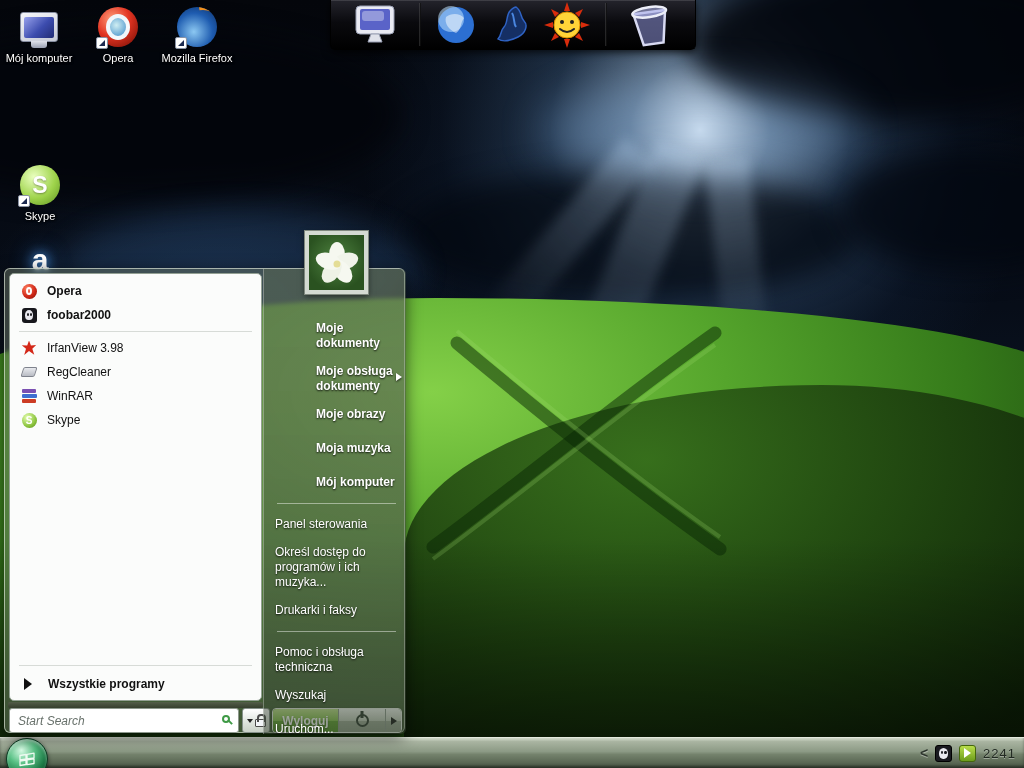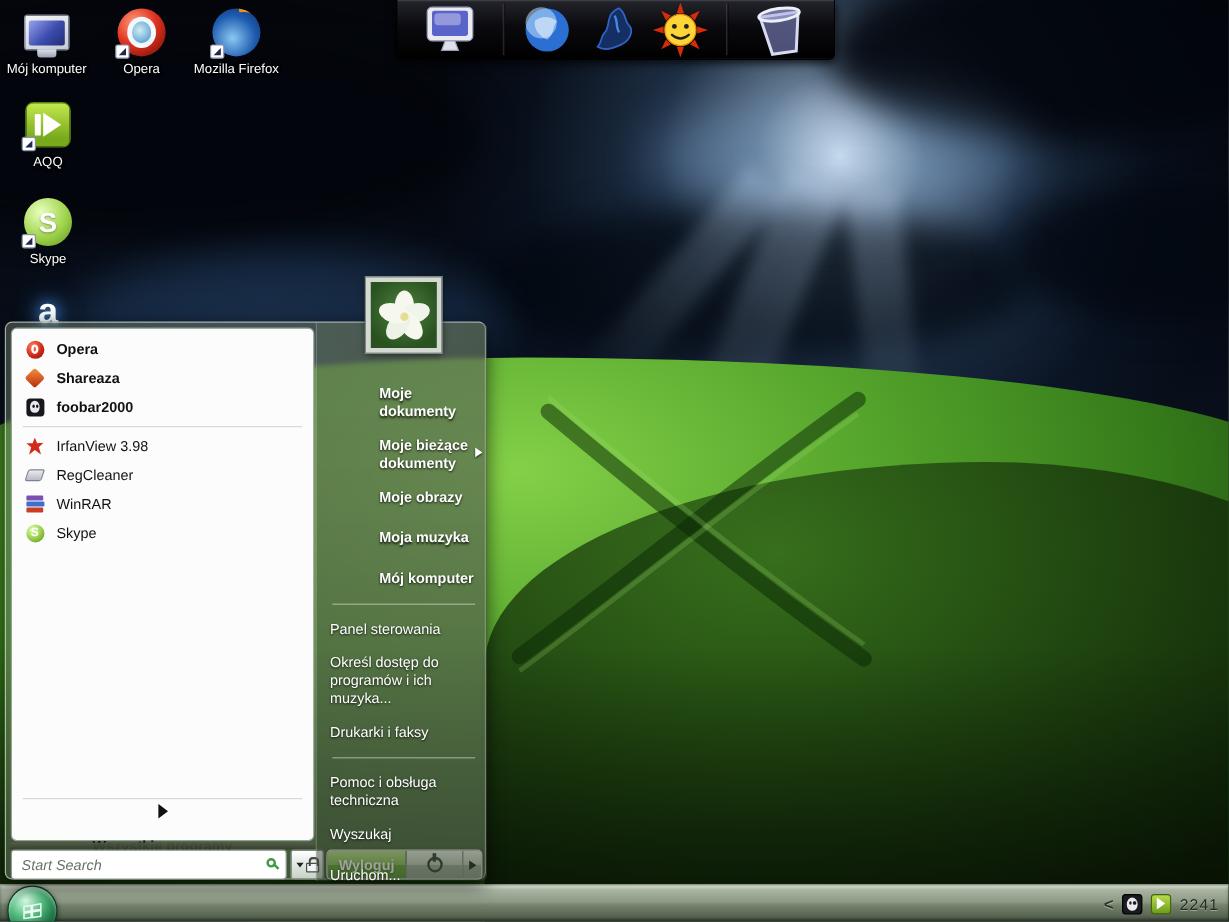--- a/index.html
+++ b/index.html
@@ -74,21 +74,21 @@
   
   .menu { position:absolute; left:4px; top:268px; width:401px; height:465px; z-index:20;
       background:rgba(108,122,100,.48); border:1px solid rgba(225,234,220,.65); border-radius:6px;
       box-shadow:0 4px 16px rgba(0,0,0,.65); backdrop-filter:blur(2px); }
   .mpanel { position:absolute; left:4px; top:4px; width:253px; height:428px; background:#fbfcfb;
       border:1px solid #93a093; border-radius:5px; display:flex; flex-direction:column; padding:5px 0 3px; }
   .mi { height:24px; display:flex; align-items:center; gap:9px; padding:0 10px; font-size:12px; color:#111; cursor:default; }
   .mi.bold { font-weight:bold; }
   .msep { height:1px; background:#d7dbd7; margin:4px 9px; }
   .mspacer { flex:1; }
-  .allprog { height:27px; display:flex; align-items:center; gap:16px; padding:0 14px; font-weight:bold; font-size:12px; color:#111;flex-direction:column; }
+  .allprog { height:27px; display:flex; align-items:center; gap:16px; padding:0 14px; font-weight:bold; font-size:12px; color:#111; }
   .ap-tri { width:0; height:0; border-left:8px solid #101010; border-top:6px solid transparent; border-bottom:6px solid transparent; }
 
   .mic { width:18px; height:18px; display:flex; align-items:center; justify-content:center; position:relative; flex:0 0 18px; }
   .opera-sm { width:15px; height:15px; border-radius:50%; background:radial-gradient(circle at 35% 30%, #ff8060, #d02818 55%, #7e0f06); display:flex; align-items:center; justify-content:center; }
   .opera-sm i { display:block; width:6px; height:8px; border-radius:50%; border:2px solid #fff; }
   .shareaza-sm { width:12px; height:12px; transform:rotate(45deg); background:linear-gradient(135deg,#f59140,#b62c0c); border-radius:2px; }
   .foobar-sm { width:15px; height:15px; background:#17171c; border-radius:3px; display:flex; align-items:center; justify-content:center; }
   .foobar-sm i { display:block; width:8px; height:10px; background:#e8e8ee; border-radius:50% 50% 45% 45%; position:relative; }
   .foobar-sm i:before, .foobar-sm i:after { content:""; position:absolute; top:3px; width:2px; height:3px; background:#17171c; border-radius:50%; }
   .foobar-sm i:before { left:1.5px; } .foobar-sm i:after { right:1.5px; }
@@ -266,32 +266,20 @@
   </div>
   <div class="dicon" style="left:158px;top:5px;width:78px">
     <div class="ichold">
         <span class="ff-big"></span>
       <span class="sc">
           <i></i>
         </span>
       </div>
     <div class="dlabel">Mozilla Firefox</div>
   </div>
-  <div class="dicon" style="left:3px;top:82px">
-    <div class="ichold">
-        <span class="aqq-big">
-          <span class="bar"></span>
-          <span class="tri"></span>
-        </span>
-      <span class="sc">
-          <i></i>
-        </span>
-      </div>
-    <div class="dlabel">AQQ</div>
-  </div>
   <div class="dicon" style="left:3px;top:163px">
     <div class="ichold">
         <span class="skype-big">S</span>
       <span class="sc">
           <i></i>
         </span>
       </div>
     <div class="dlabel">Skype</div>
   </div>
   <div class="dicon" style="left:3px;top:238px;z-index:2">
@@ -303,26 +291,20 @@
 
   <div class="menu">
     <div class="mpanel">
       <div class="mi bold">
         <span class="mic">
             <span class="opera-sm">
               <i></i>
             </span>
           </span>
         <span>Opera</span>
-      </div>
-      <div class="mi bold">
-        <span class="mic">
-            <span class="shareaza-sm"></span>
-          </span>
-        <span>Shareaza</span>
       </div>
       <div class="mi bold">
         <span class="mic">
             <span class="foobar-sm">
               <i></i>
             </span>
           </span>
         <span>foobar2000</span>
       </div>
       <div class="msep"></div>
@@ -379,21 +361,21 @@
           <span class="pwr"></span>
         </div>
       <div class="mr-btn">
           <span class="mr-tri"></span>
         </div>
     </div>
 
     <div class="rpanel">
       <div class="ri b">Moje dokumenty</div>
       <div class="ri b">
-        <span>Moje bieżące dokumenty</span>
+        <span>Moje obsługa dokumenty</span>
         <span class="rarrow"></span>
       </div>
       <div class="ri b mbl">Moje obrazy</div>
       <div class="ri b mbl">Moja muzyka</div>
       <div class="ri b">Mój komputer</div>
       <div class="rsep"></div>
       <div class="ri">Panel sterowania</div>
       <div class="ri">Określ dostęp do programów i ich muzyka...</div>
       <div class="ri">Drukarki i faksy</div>
       <div class="rsep"></div>

